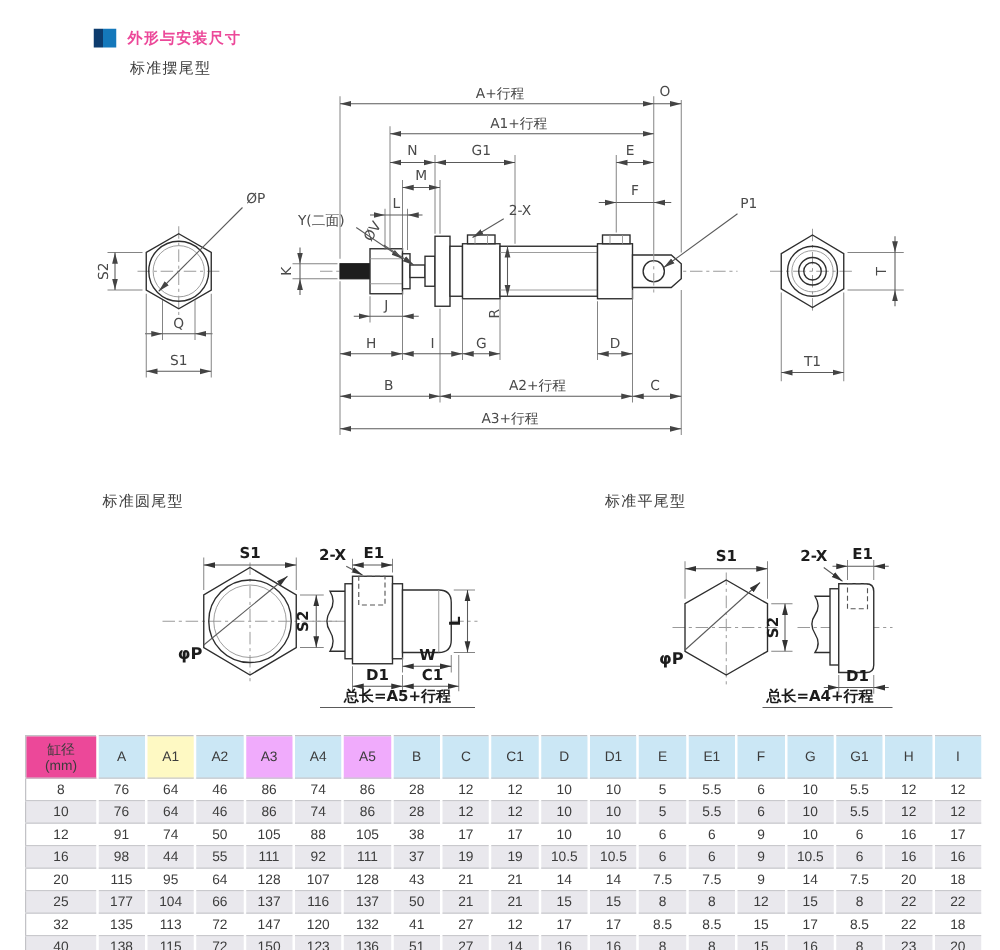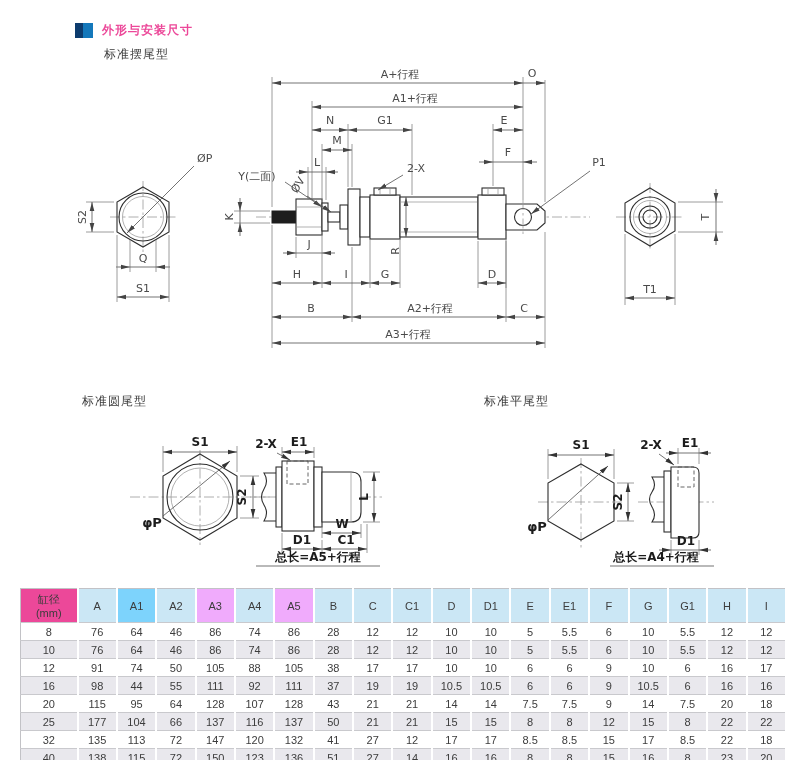--- a/index.html
+++ b/index.html
@@ -273,21 +273,21 @@
   <div id="table-wrap">
     <table>
       <colgroup>
           <col style="width:57px;">
         </colgroup>
       <thead>
         <tr id="dim-thead-row">
             <th style="background: #ec4899;">缸径
 (mm)</th>
             <th style="background: rgb(203, 231, 245);">A</th>
-            <th style="background: #7dd3fc;">A1</th>
+            <th style="background: #fef9c3;">A1</th>
             <th style="background: rgb(203, 231, 245);">A2</th>
             <th style="background: #f0abfc;">A3</th>
             <th style="background: rgb(203, 231, 245); margin-left: 12px;">A4</th>
             <th style="background: #f0abfc;">A5</th>
             <th style="background: rgb(203, 231, 245);">B</th>
             <th style="background: rgb(203, 231, 245);">C</th>
             <th style="background: rgb(203, 231, 245);">C1</th>
             <th style="background: rgb(203, 231, 245);">D</th>
             <th style="background: rgb(203, 231, 245);">D1</th>
             <th style="background: rgb(203, 231, 245);">E</th>

